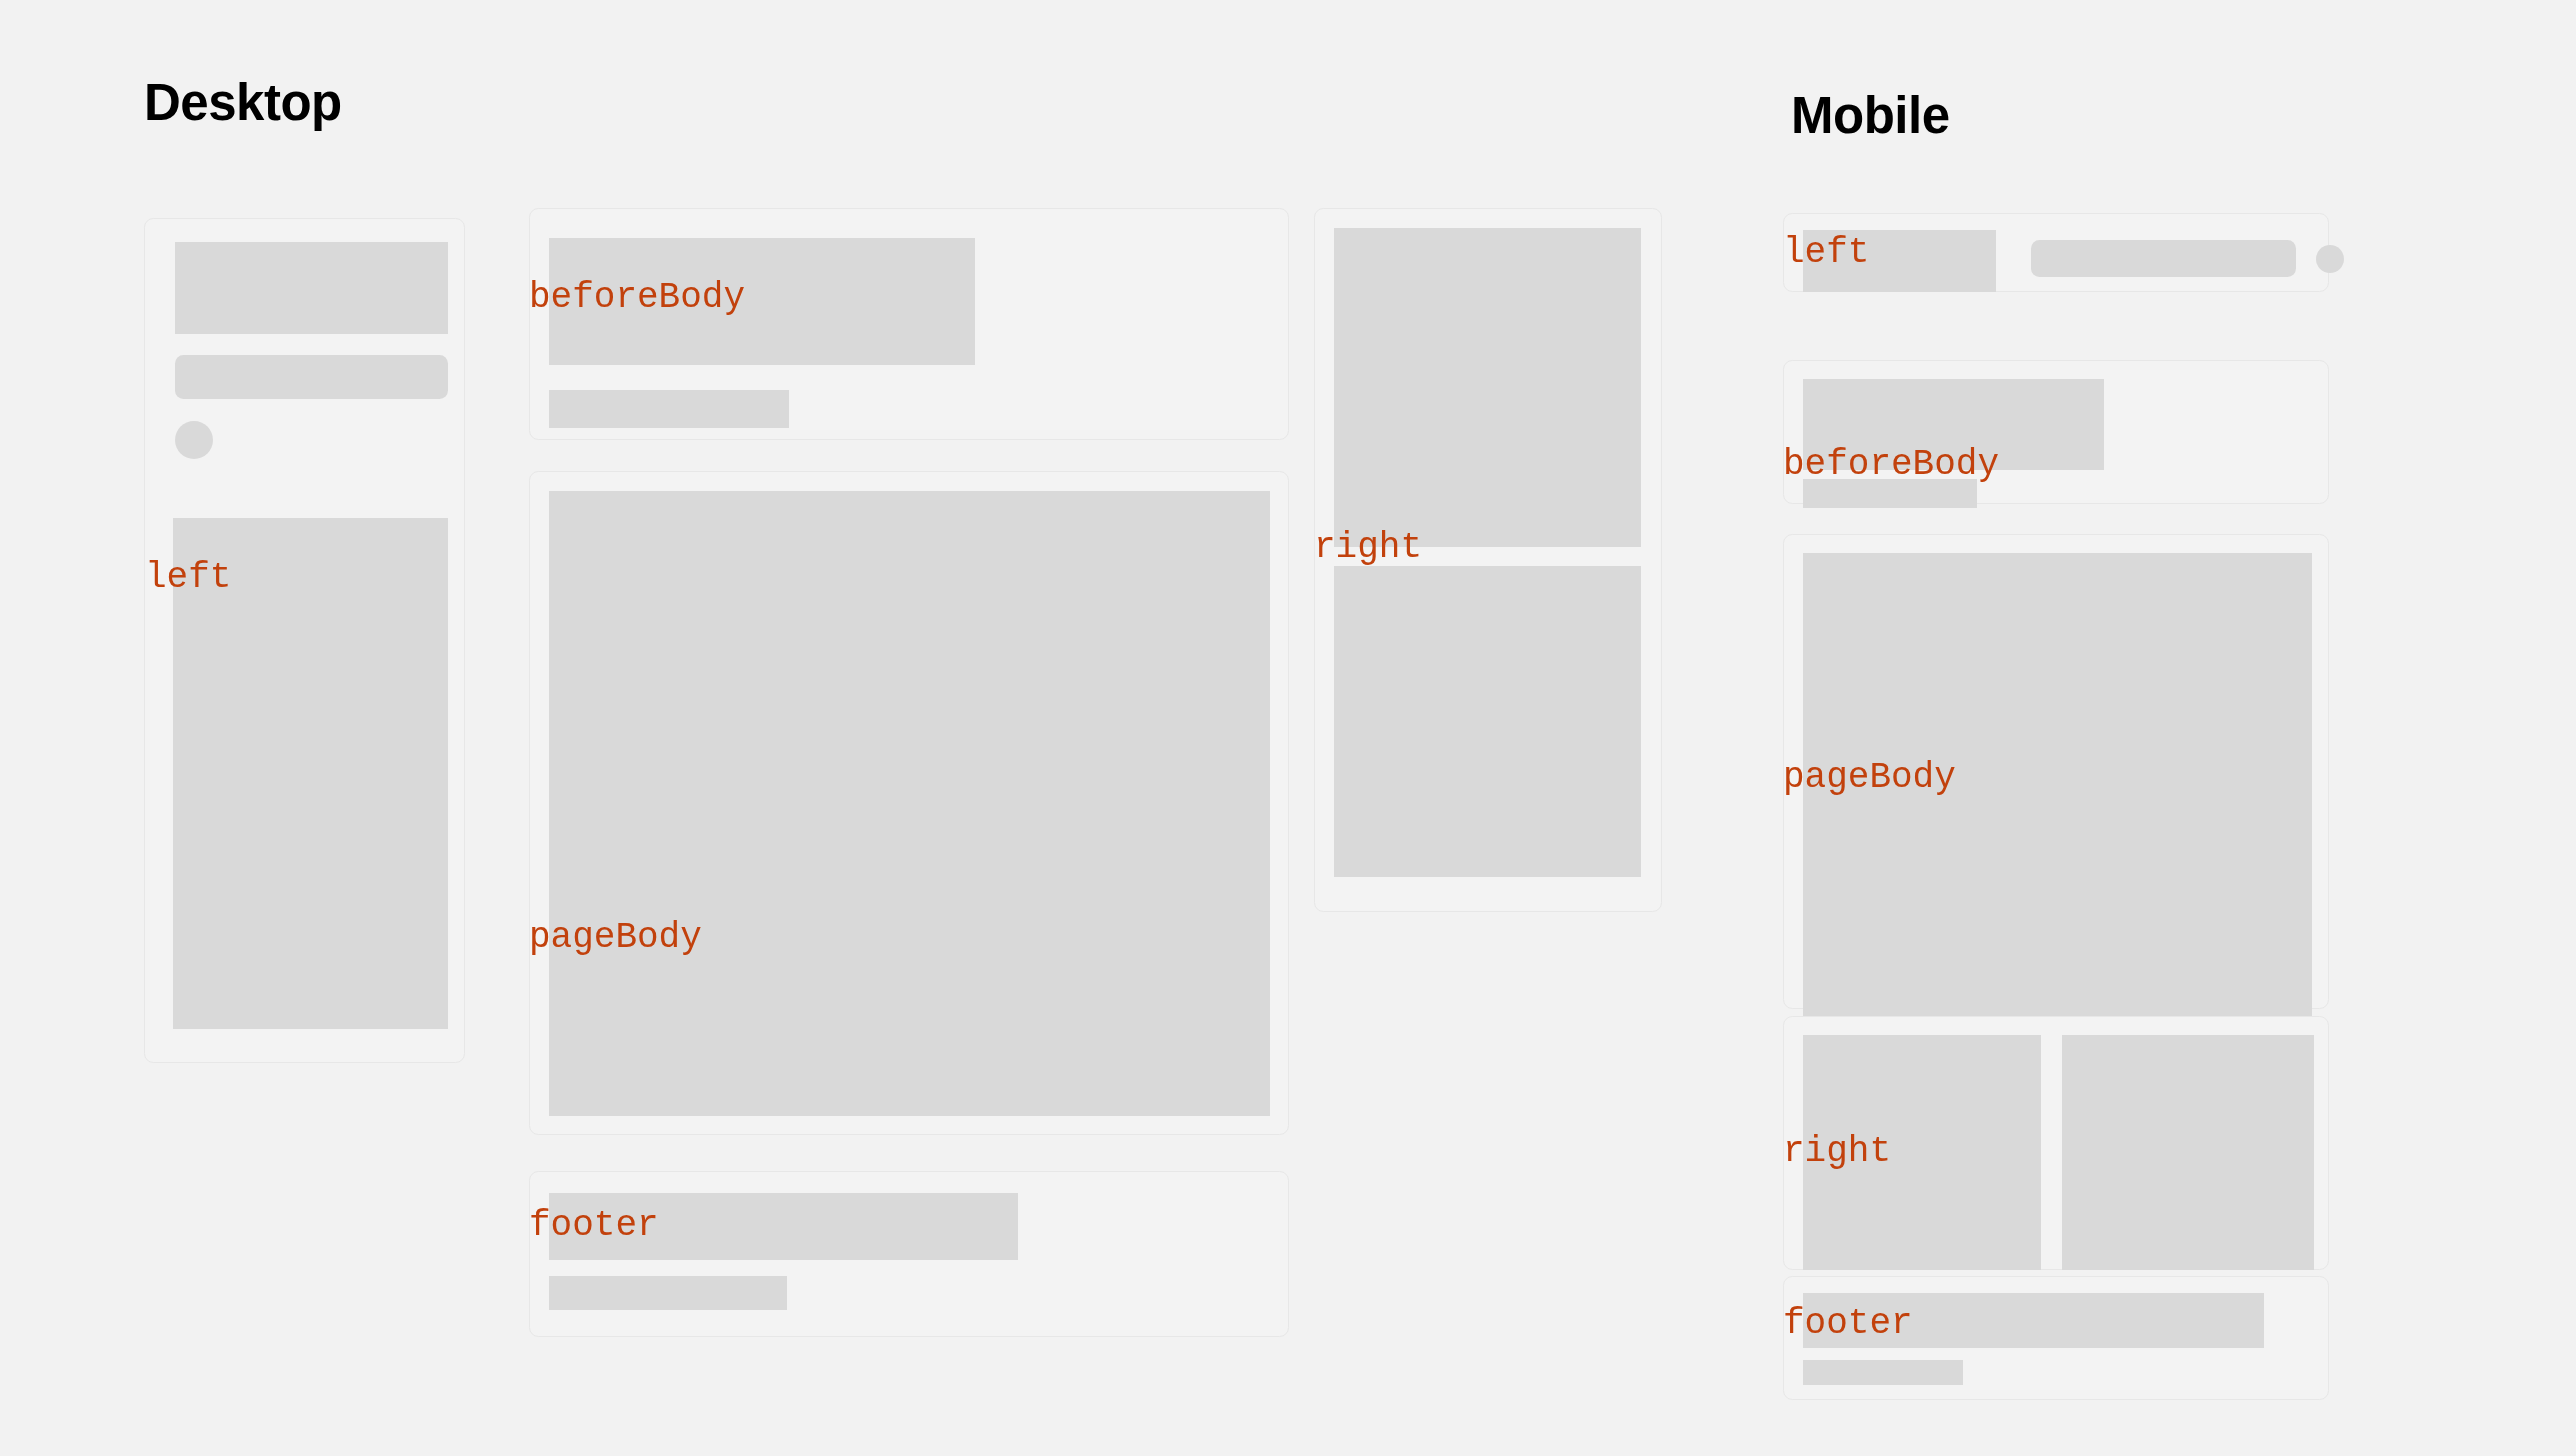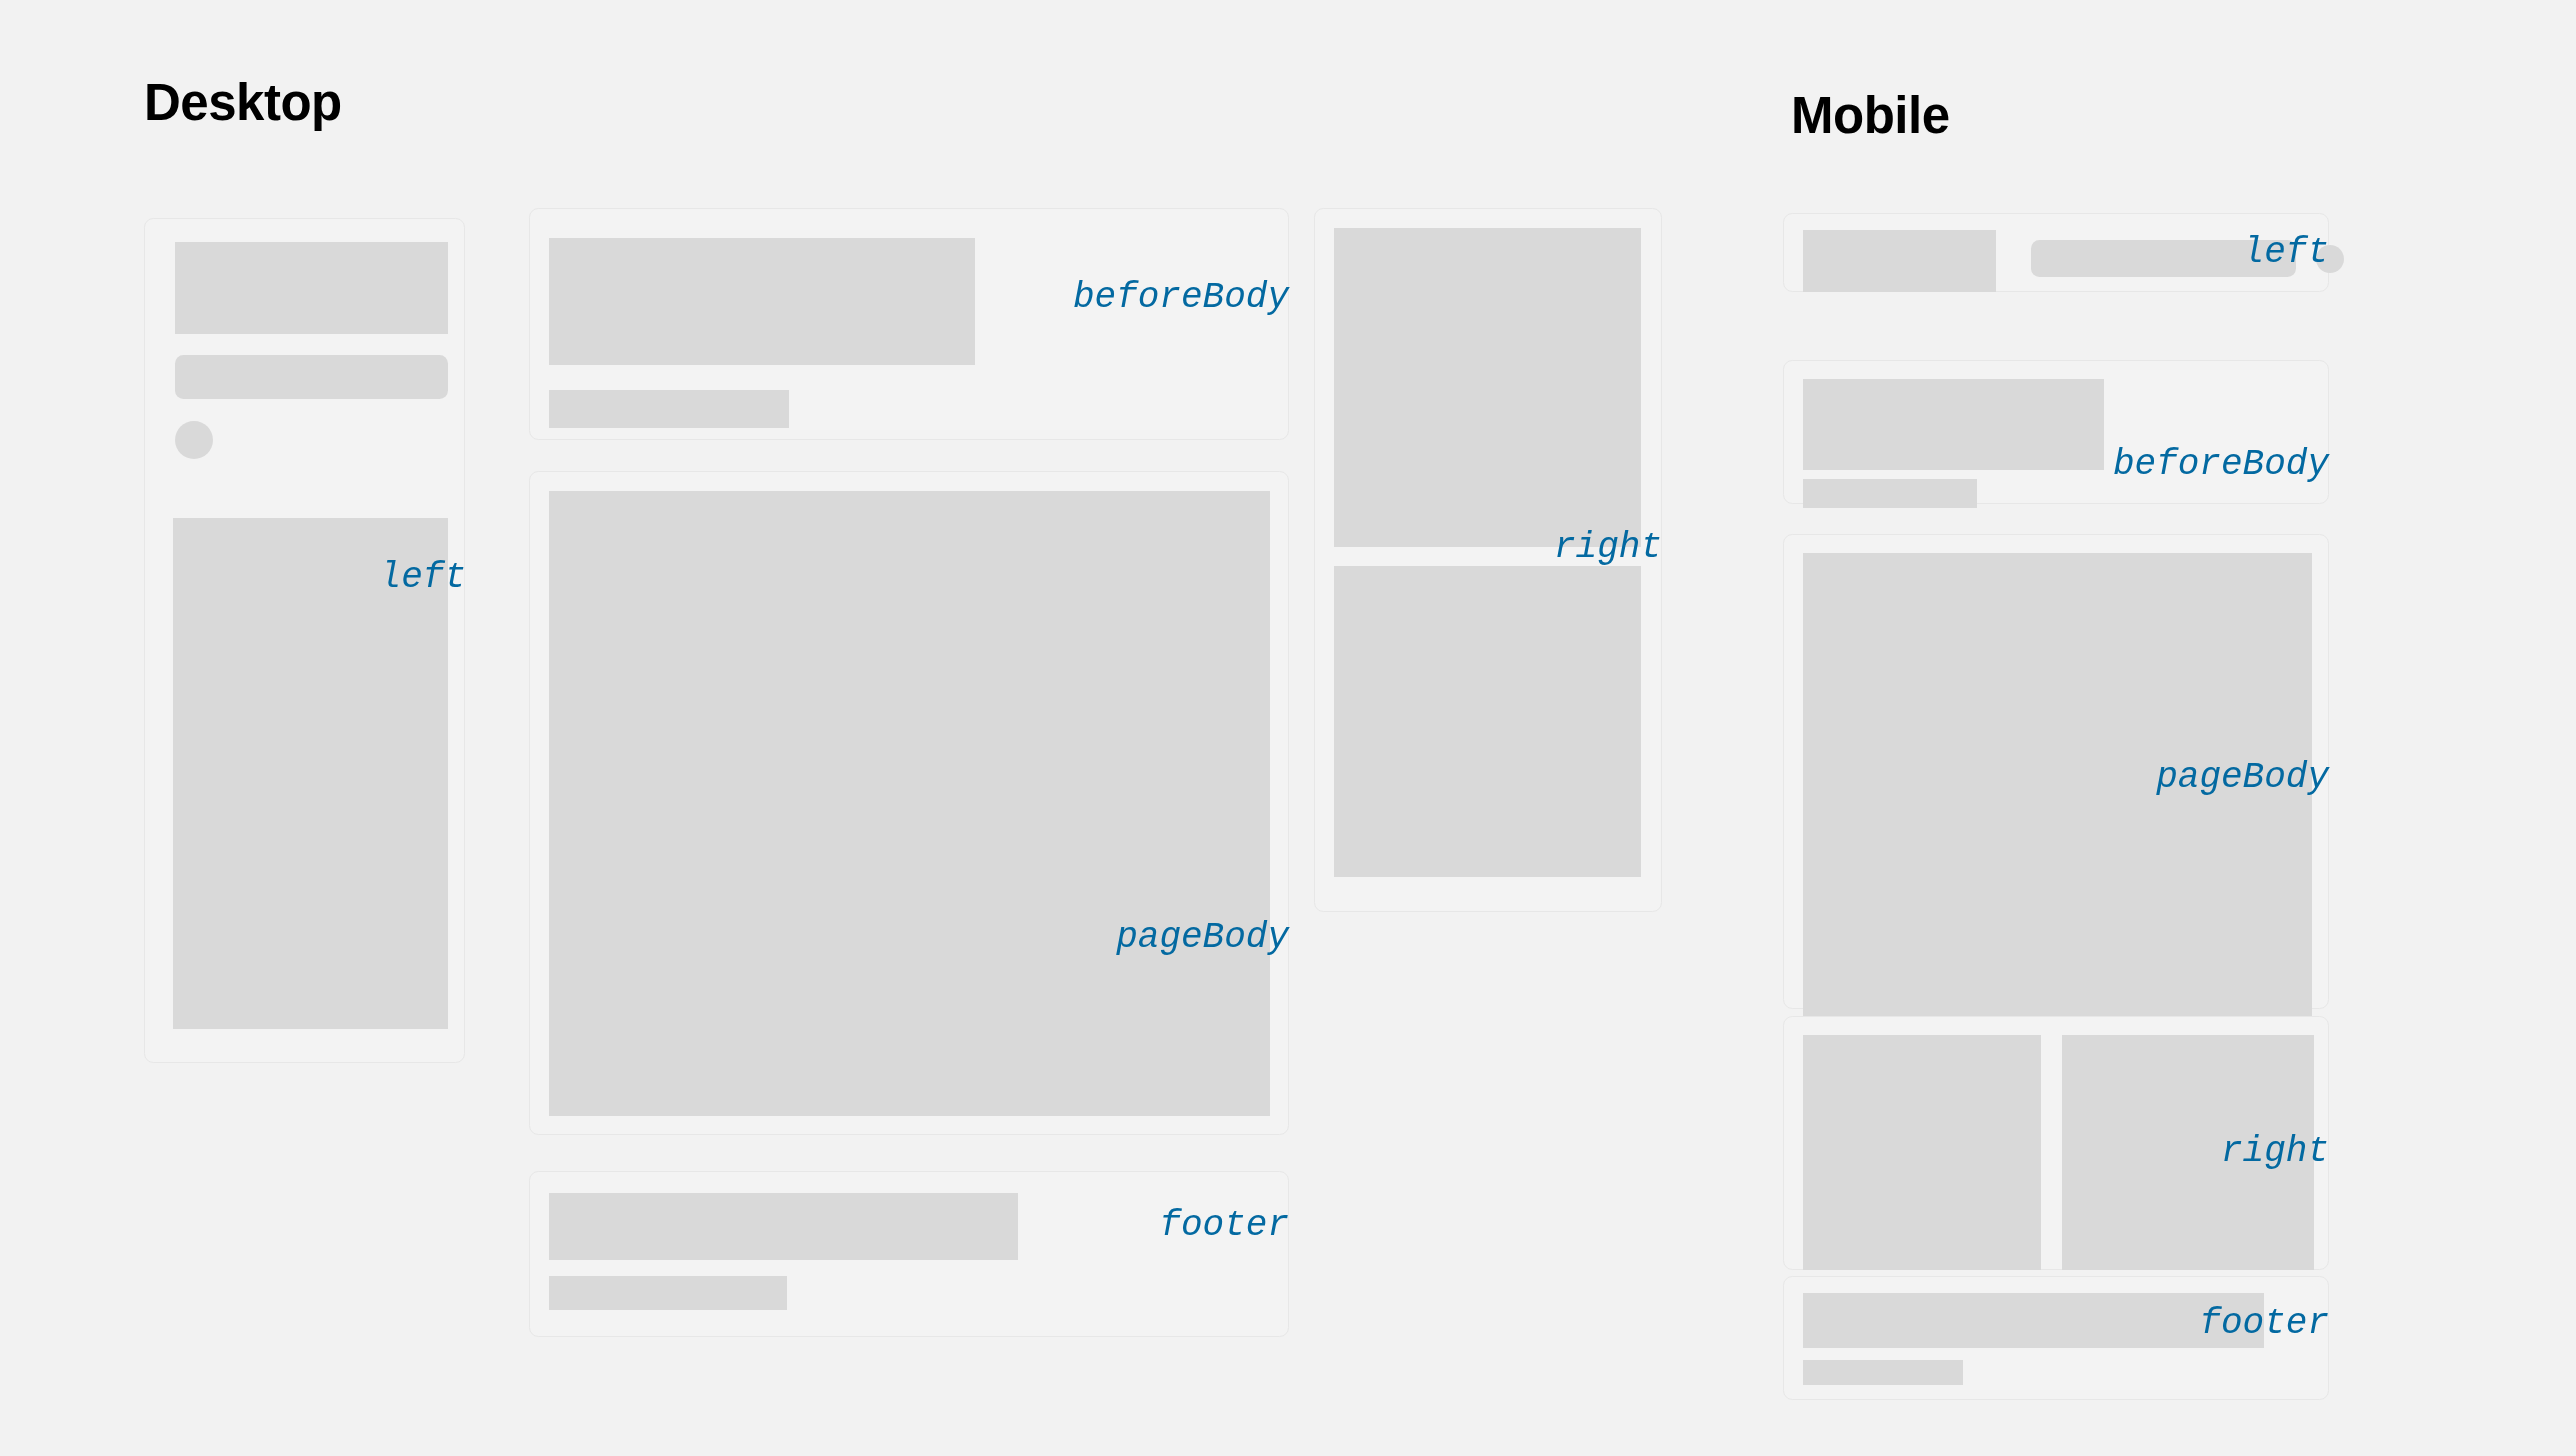--- a/index.html
+++ b/index.html
@@ -46,25 +46,24 @@
     position: absolute;
     background: #d9d9d9;
   }
   .ph.rounded { border-radius: 8.5px; }
   .ph.circle  { border-radius: 50%; }
 
   
   .slot-label {
     position: absolute;
     font-family: "Liberation Mono", "DejaVu Sans Mono", monospace;
-    color: #0369a1;
+    color: #c2410c;
     white-space: nowrap;
     pointer-events: none;
-    text-align: right;
-    font-style: italic;
+    text-align: left;
   }
 
   
   #desk-sidebar-card { left: 144px; top: 218px; width: 321px; height: 845px; }
   #desk-sb-block1 { left: 30px; top: 22.6px;  width: 273px; height: 92px; }
   #desk-sb-bar    { left: 30px; top: 136px; width: 273px; height: 44px; }
   #desk-sb-dot    { left: 30px; top: 202px; width: 38px;  height: 38px; }
 
   #desk-left-rect { left: 28px; top: 299px; width: 275px; height: 511px; }
   #desk-left-label { left: 0px; top: 341px; width: 321px; font-size: 36px; line-height: 36px; }

